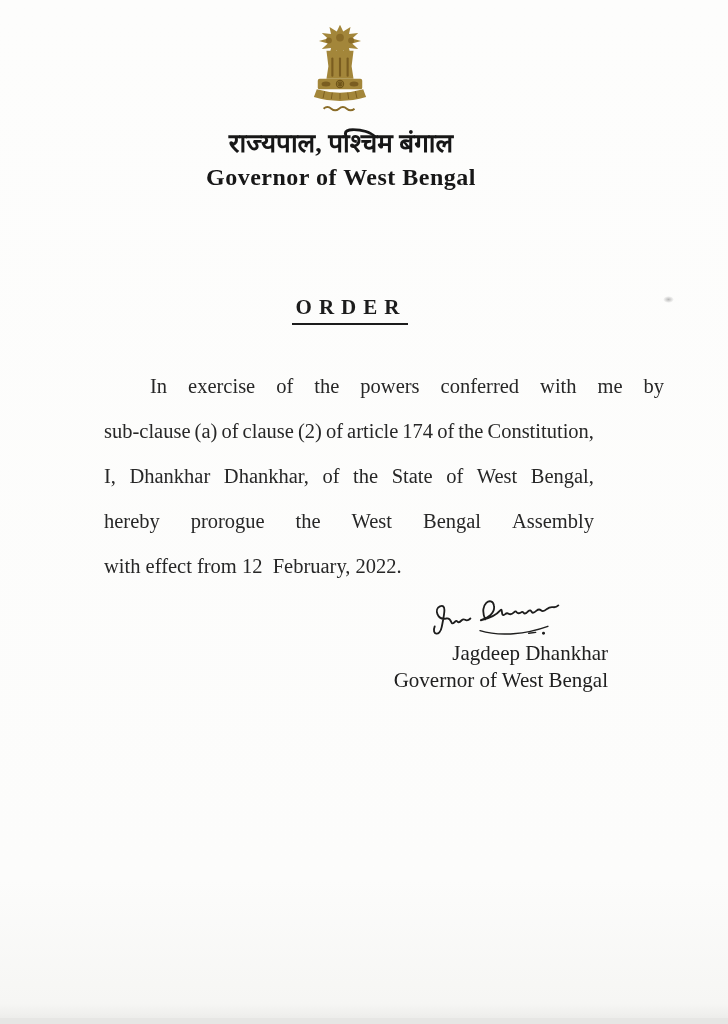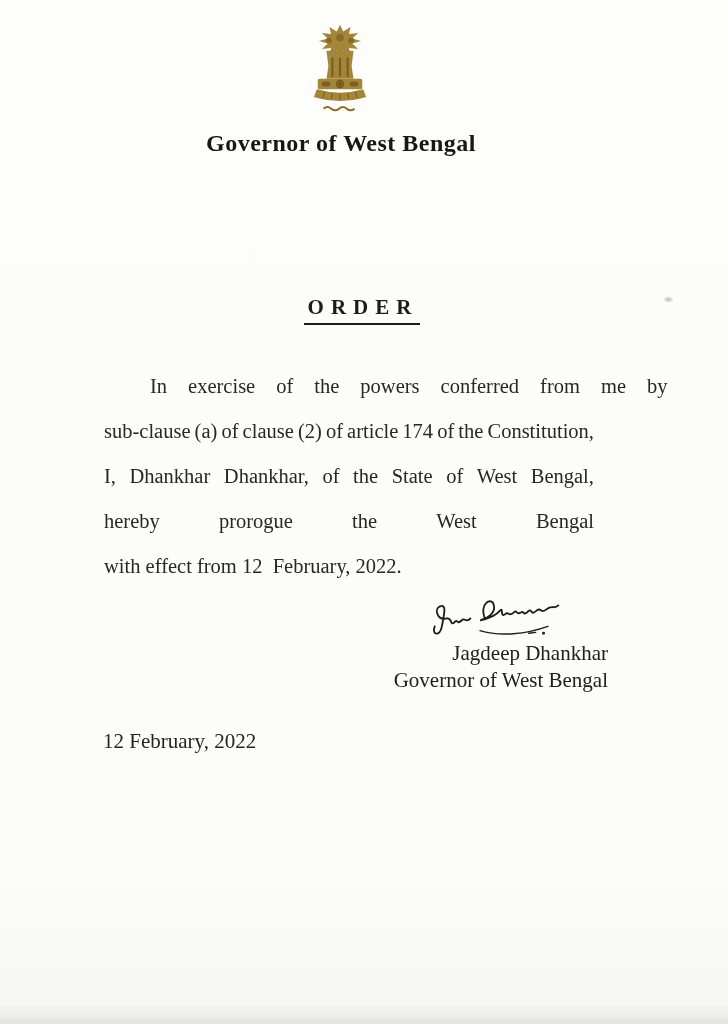--- a/index.html
+++ b/index.html
@@ -15,21 +15,21 @@
   }
   
   .emblem{position:absolute;left:311px;top:24px;width:58px;height:92px;}
   .emblem svg{width:100%;height:100%;display:block;}
   
   .header{position:absolute;left:141px;top:127px;width:400px;text-align:center;color:#171717;}
   .h-hindi{font-size:26px;line-height:34px;font-weight:600;}
   .h-english{font-size:24px;line-height:33px;font-weight:700;letter-spacing:.5px;}
   .h-bengali{font-size:26px;line-height:37px;font-weight:600;}
   
-  .order-wrap{position:absolute;left:162px;top:295px;width:400px;text-align:center;}
+  .order-wrap{position:absolute;left:150px;top:295px;width:400px;text-align:center;}
   .order{
     display:inline-block;font-size:21px;font-weight:700;letter-spacing:7px;
     color:#1c1c1c;border-bottom:2.5px solid #1c1c1c;padding:0 2px 3px 4px;
   }
   
   .body-text{position:absolute;left:104px;top:371px;width:490px;font-size:20.5px;color:#272727;}
   .body-line{height:45px;line-height:30px;}
   .justify-line{display:flex;justify-content:space-between;}
   .indent{padding-left:46px;gap:21px;}
   .natural{white-space:pre-wrap;}
@@ -81,36 +81,37 @@
       <path fill="#a3863a" d="M6 67 q24 7 48 0 l3 8 q-27 8 -54 0 z"></path>
       <g stroke="#7a5d20" stroke-width="1" fill="none">
         <path d="M14 69 l-1.5 7 M22 70.5 l-1 6.5 M30 71 v6.5 M38 70.5 l1 6.5 M46 69 l1.5 7"></path>
       </g>
 
       <path d="M13 87 q4 -3.5 8 0 t8 0 t8 0 t8 0" stroke="#8a6c28" stroke-width="2" fill="none"></path>
     </svg>
   </div>
 
   <div class="header">
+    <div class="h-hindi">राज्यपाल, पश्चिम बंगाल</div>
     <div class="h-english">Governor of West Bengal</div>
   </div>
 
   <div class="order-wrap">
     <span class="order">ORDER</span>
   </div>
 
   <div class="body-text">
     <div class="body-line justify-line indent">
         <span>In</span>
         <span>exercise</span>
         <span>of</span>
         <span>the</span>
         <span>powers</span>
         <span>conferred</span>
-        <span>from</span>
+        <span>with</span>
         <span>me</span>
         <span>by</span>
       </div>
     <div class="body-line justify-line">
         <span>sub-clause</span>
         <span>(a)</span>
         <span>of</span>
         <span>clause</span>
         <span>(2)</span>
         <span>of</span>
@@ -130,20 +131,21 @@
         <span>of</span>
         <span>West</span>
         <span>Bengal,</span>
       </div>
     <div class="body-line justify-line">
         <span>hereby</span>
         <span>prorogue</span>
         <span>the</span>
         <span>West</span>
         <span>Bengal</span>
+        <span>Assembly</span>
       </div>
     <div class="body-line natural">with effect from 12  February, 2022.</div>
   </div>
 
   <div class="sig-script" aria-hidden="true">
     <svg viewBox="0 0 170 54" preserveAspectRatio="xMidYMid meet">
       <g stroke="#1d1d1d" stroke-width="2.1" fill="none" stroke-linecap="round" stroke-linejoin="round">
         <path d="M10 36 C6 46 16 48 18 37 C21 22 24 10 16 13 C9 16 13 29 23 27 C31 25 27 37 33 31 C37 27 35 35 41 29 C45 25 45 33 51 27"></path>
         <path d="M68 28 C60 10 76 1 78 12 C80 21 70 27 63 29 C72 27 80 24 85 18 C89 13 85 27 91 22 C95 18 95 26 101 20 C105 16 103 24 109 20 C113 17 111 25 117 19 C123 14 119 25 127 18 C133 13 131 23 139 16 C145 11 147 17 152 12"></path>
       </g>
@@ -153,18 +155,17 @@
       </g>
       <circle cx="135" cy="44" r="1.7" fill="#1d1d1d"></circle>
     </svg>
   </div>
 
   <div class="sig-block">
     <div>Jagdeep Dhankhar</div>
     <div>Governor of West Bengal</div>
   </div>
 
-  <div class="date-line">12 February, 2022</div>
 
   <div class="speck"></div>
   <div class="bottom-edge"></div>
 
 </div>
 
 </body></html>

